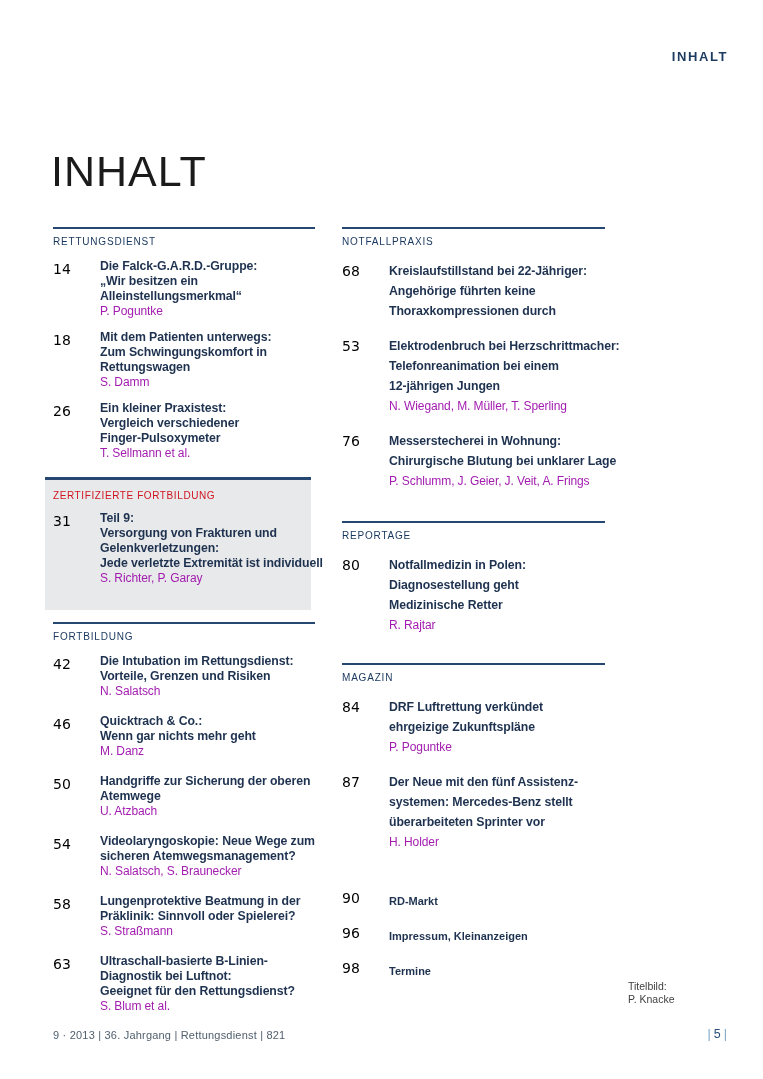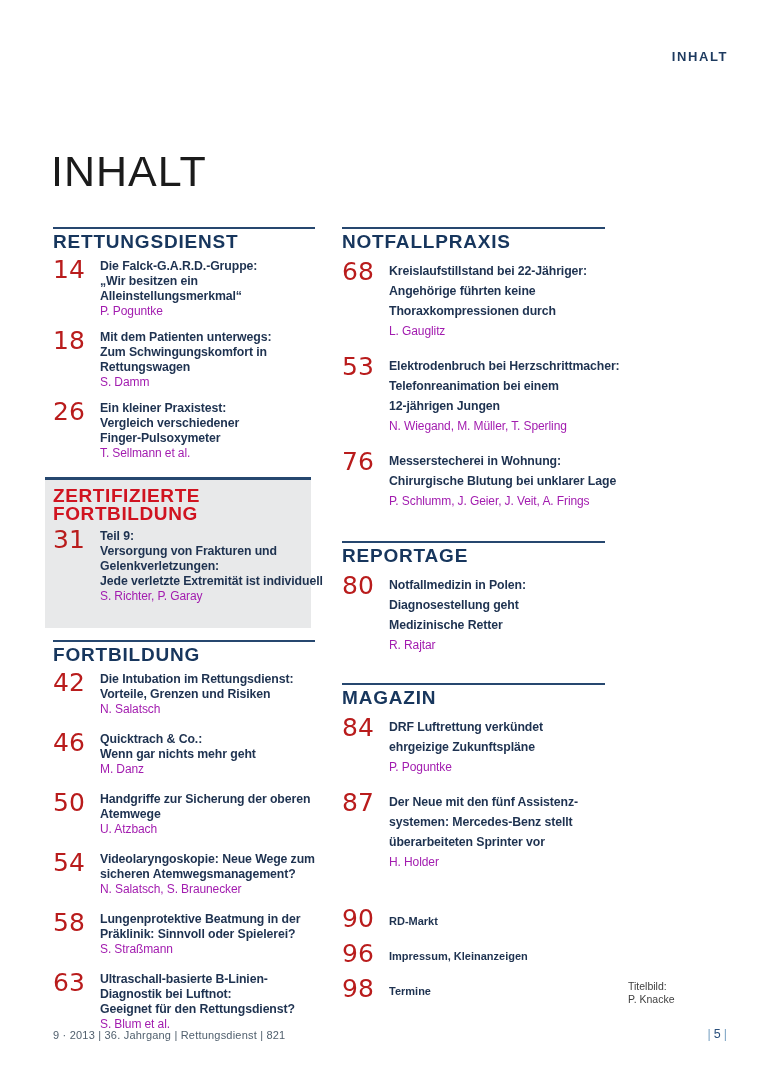--- a/index.html
+++ b/index.html
@@ -21,33 +21,33 @@
     font-size:43px;font-weight:300;letter-spacing:1px;
     color:#1b1b1b;
   }
   .column{position:absolute;top:227px;}
   .column-left{left:53px;width:262px;}
   .column-right{left:342px;width:263px;}
 
   .section-rule{border-top:2px solid #26476f;height:0;}
   .section-title{
     margin:4px 0 8px 0;
-    font-size:19px;font-weight:bold;letter-spacing:0.8px;
+    font-size:10px;font-weight:normal;letter-spacing:0.8px;
     color:#17365d;line-height:18px;
   }
   .column-right .section-title{margin-bottom:10px;}
 
   .toc-item{
     display:grid;grid-template-columns:47px 1fr;
     margin-bottom:15px;
   }
   .column-left .toc-section-first .toc-item{margin-bottom:11px;}
   .item-page{
     font-family:"DejaVu Sans","Liberation Sans",sans-serif;
-    font-size:25px;line-height:21px;color:#b91c1c;
+    font-size:14px;line-height:21px;color:#000000;
     padding-top:0;
   }
   .item-title{
     font-weight:bold;color:#1e3250;
     font-size:12.3px;line-height:15px;
     letter-spacing:-0.1px;white-space:nowrap;
   }
   .column-right .item-title{line-height:20px;}
   .item-authors{
     color:#a21caf;font-size:12px;line-height:15px;
@@ -217,21 +217,20 @@
     <section class="toc-section">
       <div class="section-rule"></div>
       <h2 class="section-title">NOTFALLPRAXIS</h2>
 
       <div class="toc-item">
         <div class="item-page">68</div>
         <div class="item-body">
           <div class="item-title">Kreislaufstillstand bei 22-Jähriger:</div>
           <div class="item-title">Angehörige führten keine</div>
           <div class="item-title">Thoraxkompressionen durch</div>
-          <div class="item-authors">L. Gauglitz</div>
         </div>
       </div>
 
       <div class="toc-item">
         <div class="item-page">53</div>
         <div class="item-body">
           <div class="item-title">Elektrodenbruch bei Herzschrittmacher:</div>
           <div class="item-title">Telefonreanimation bei einem</div>
           <div class="item-title">12-jährigen Jungen</div>
           <div class="item-authors">N. Wiegand, M. Müller, T. Sperling</div>

